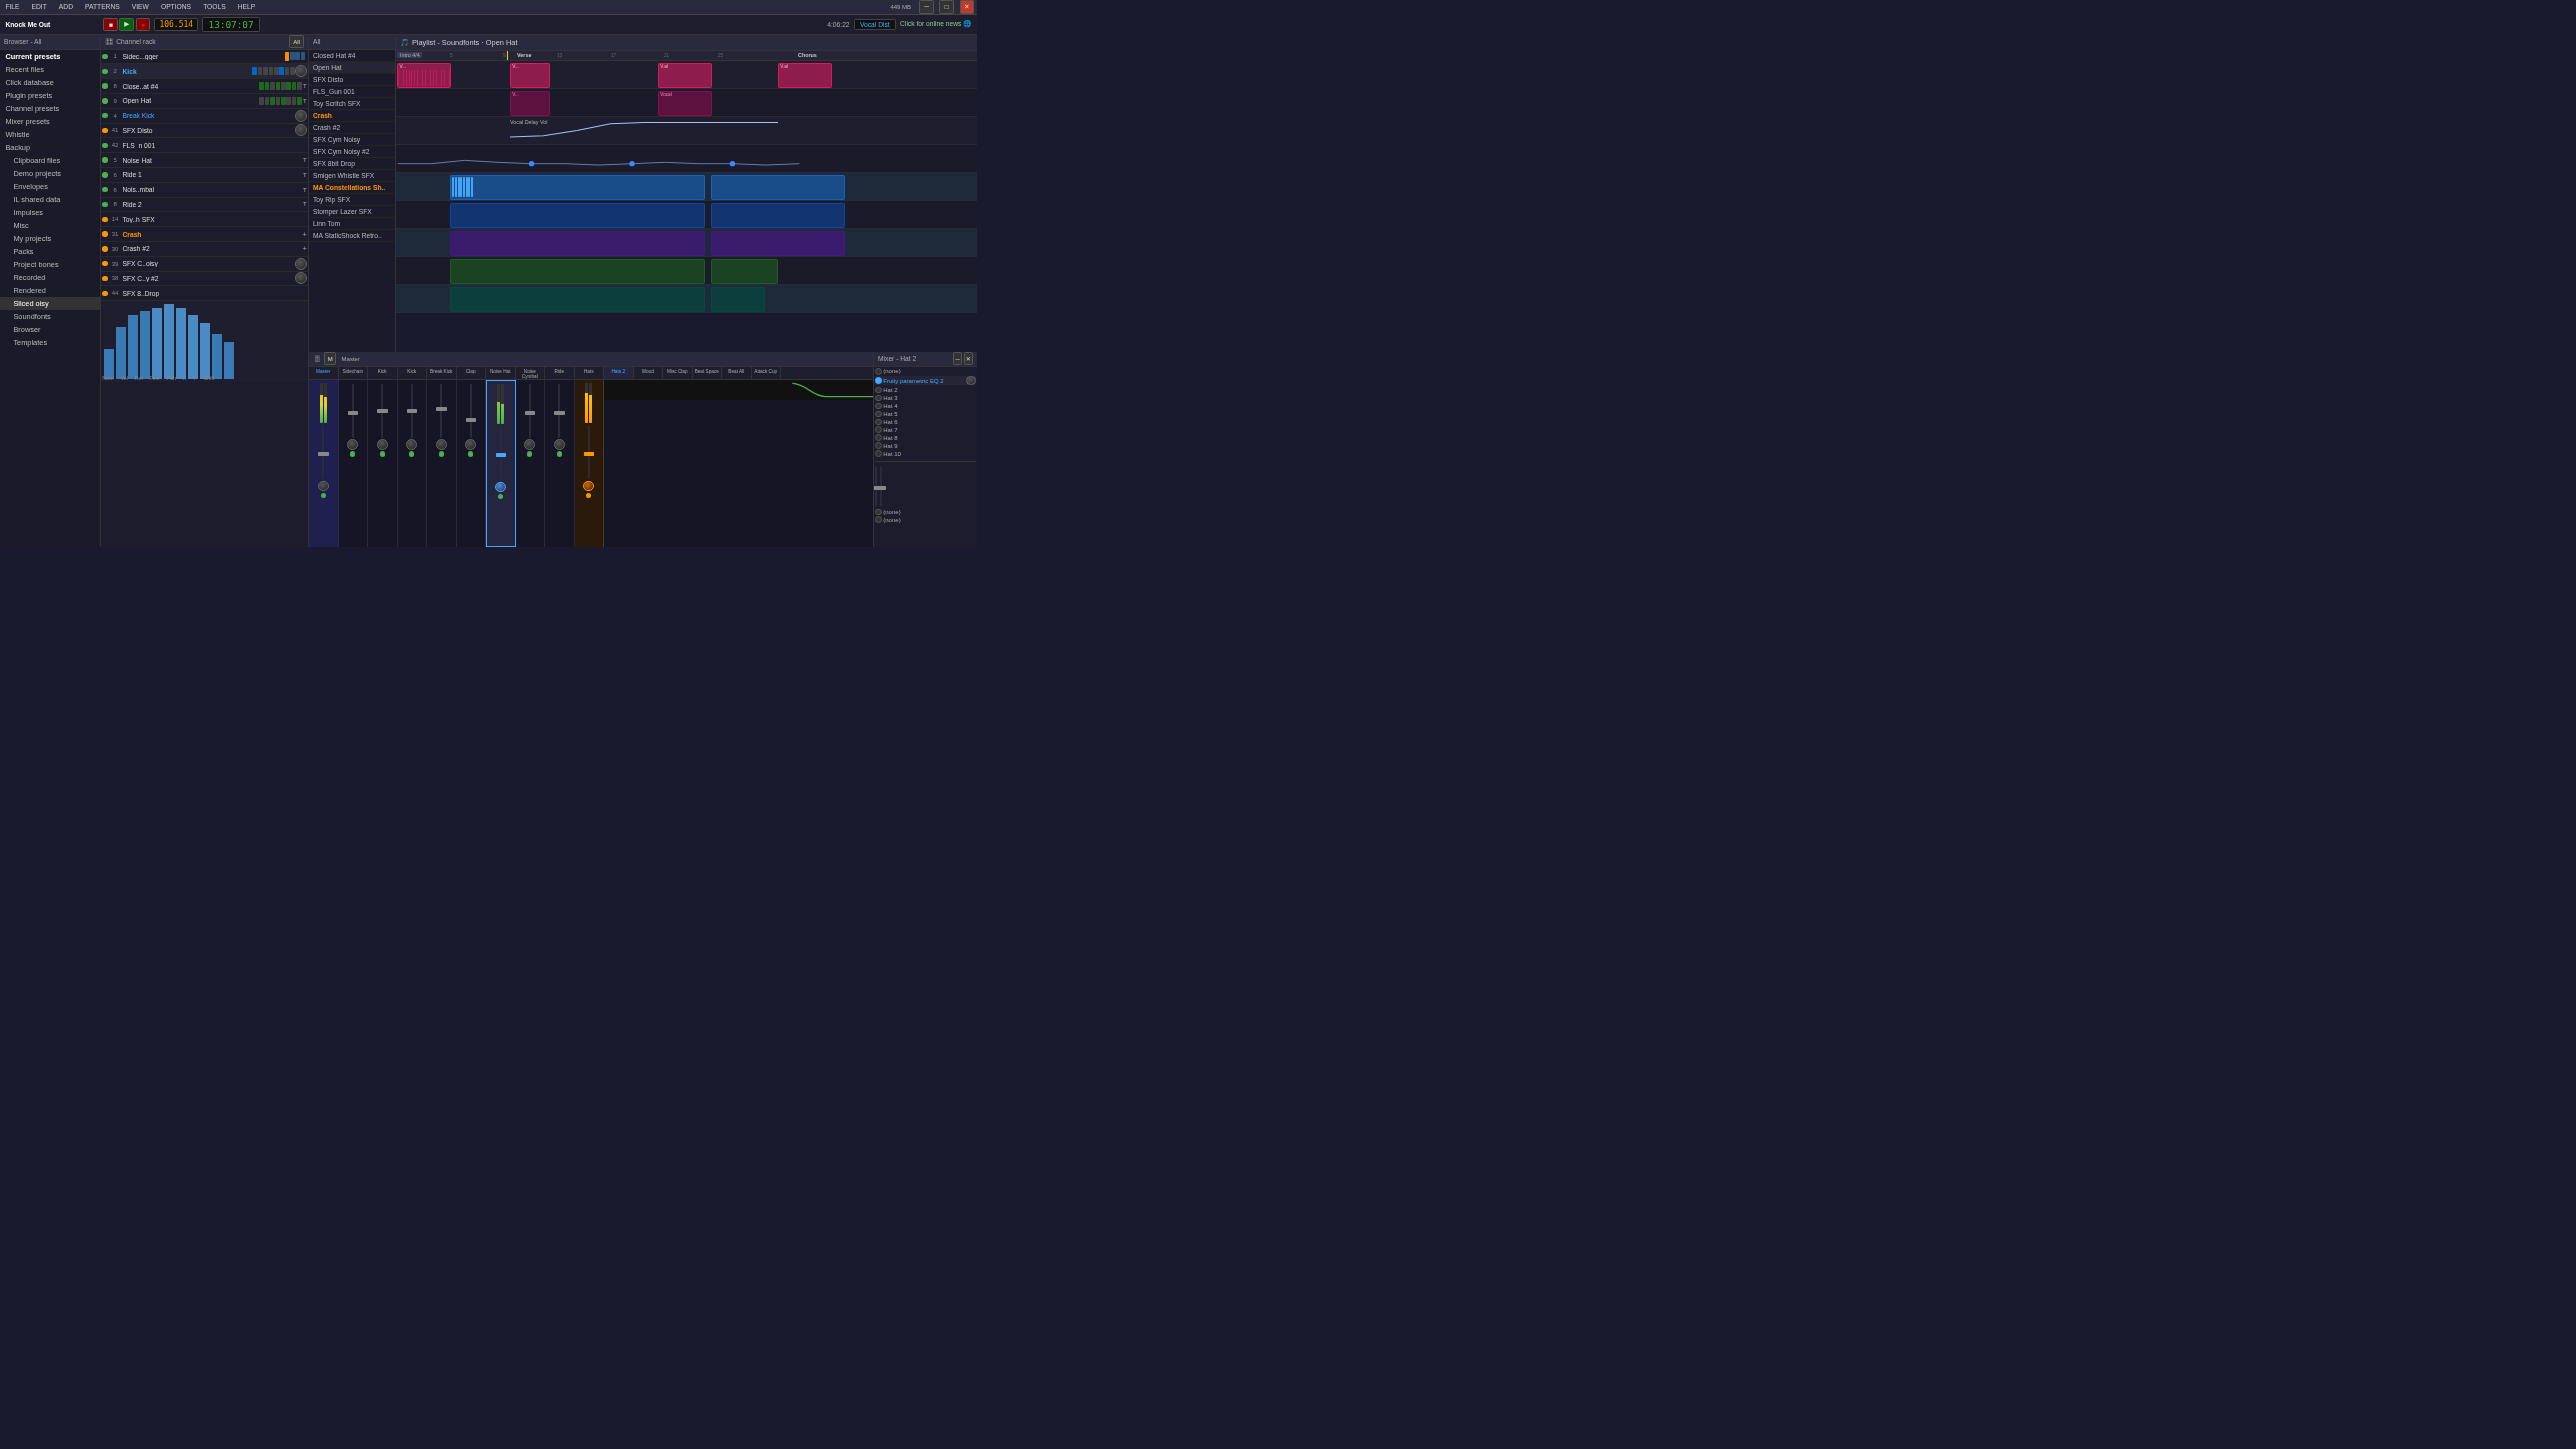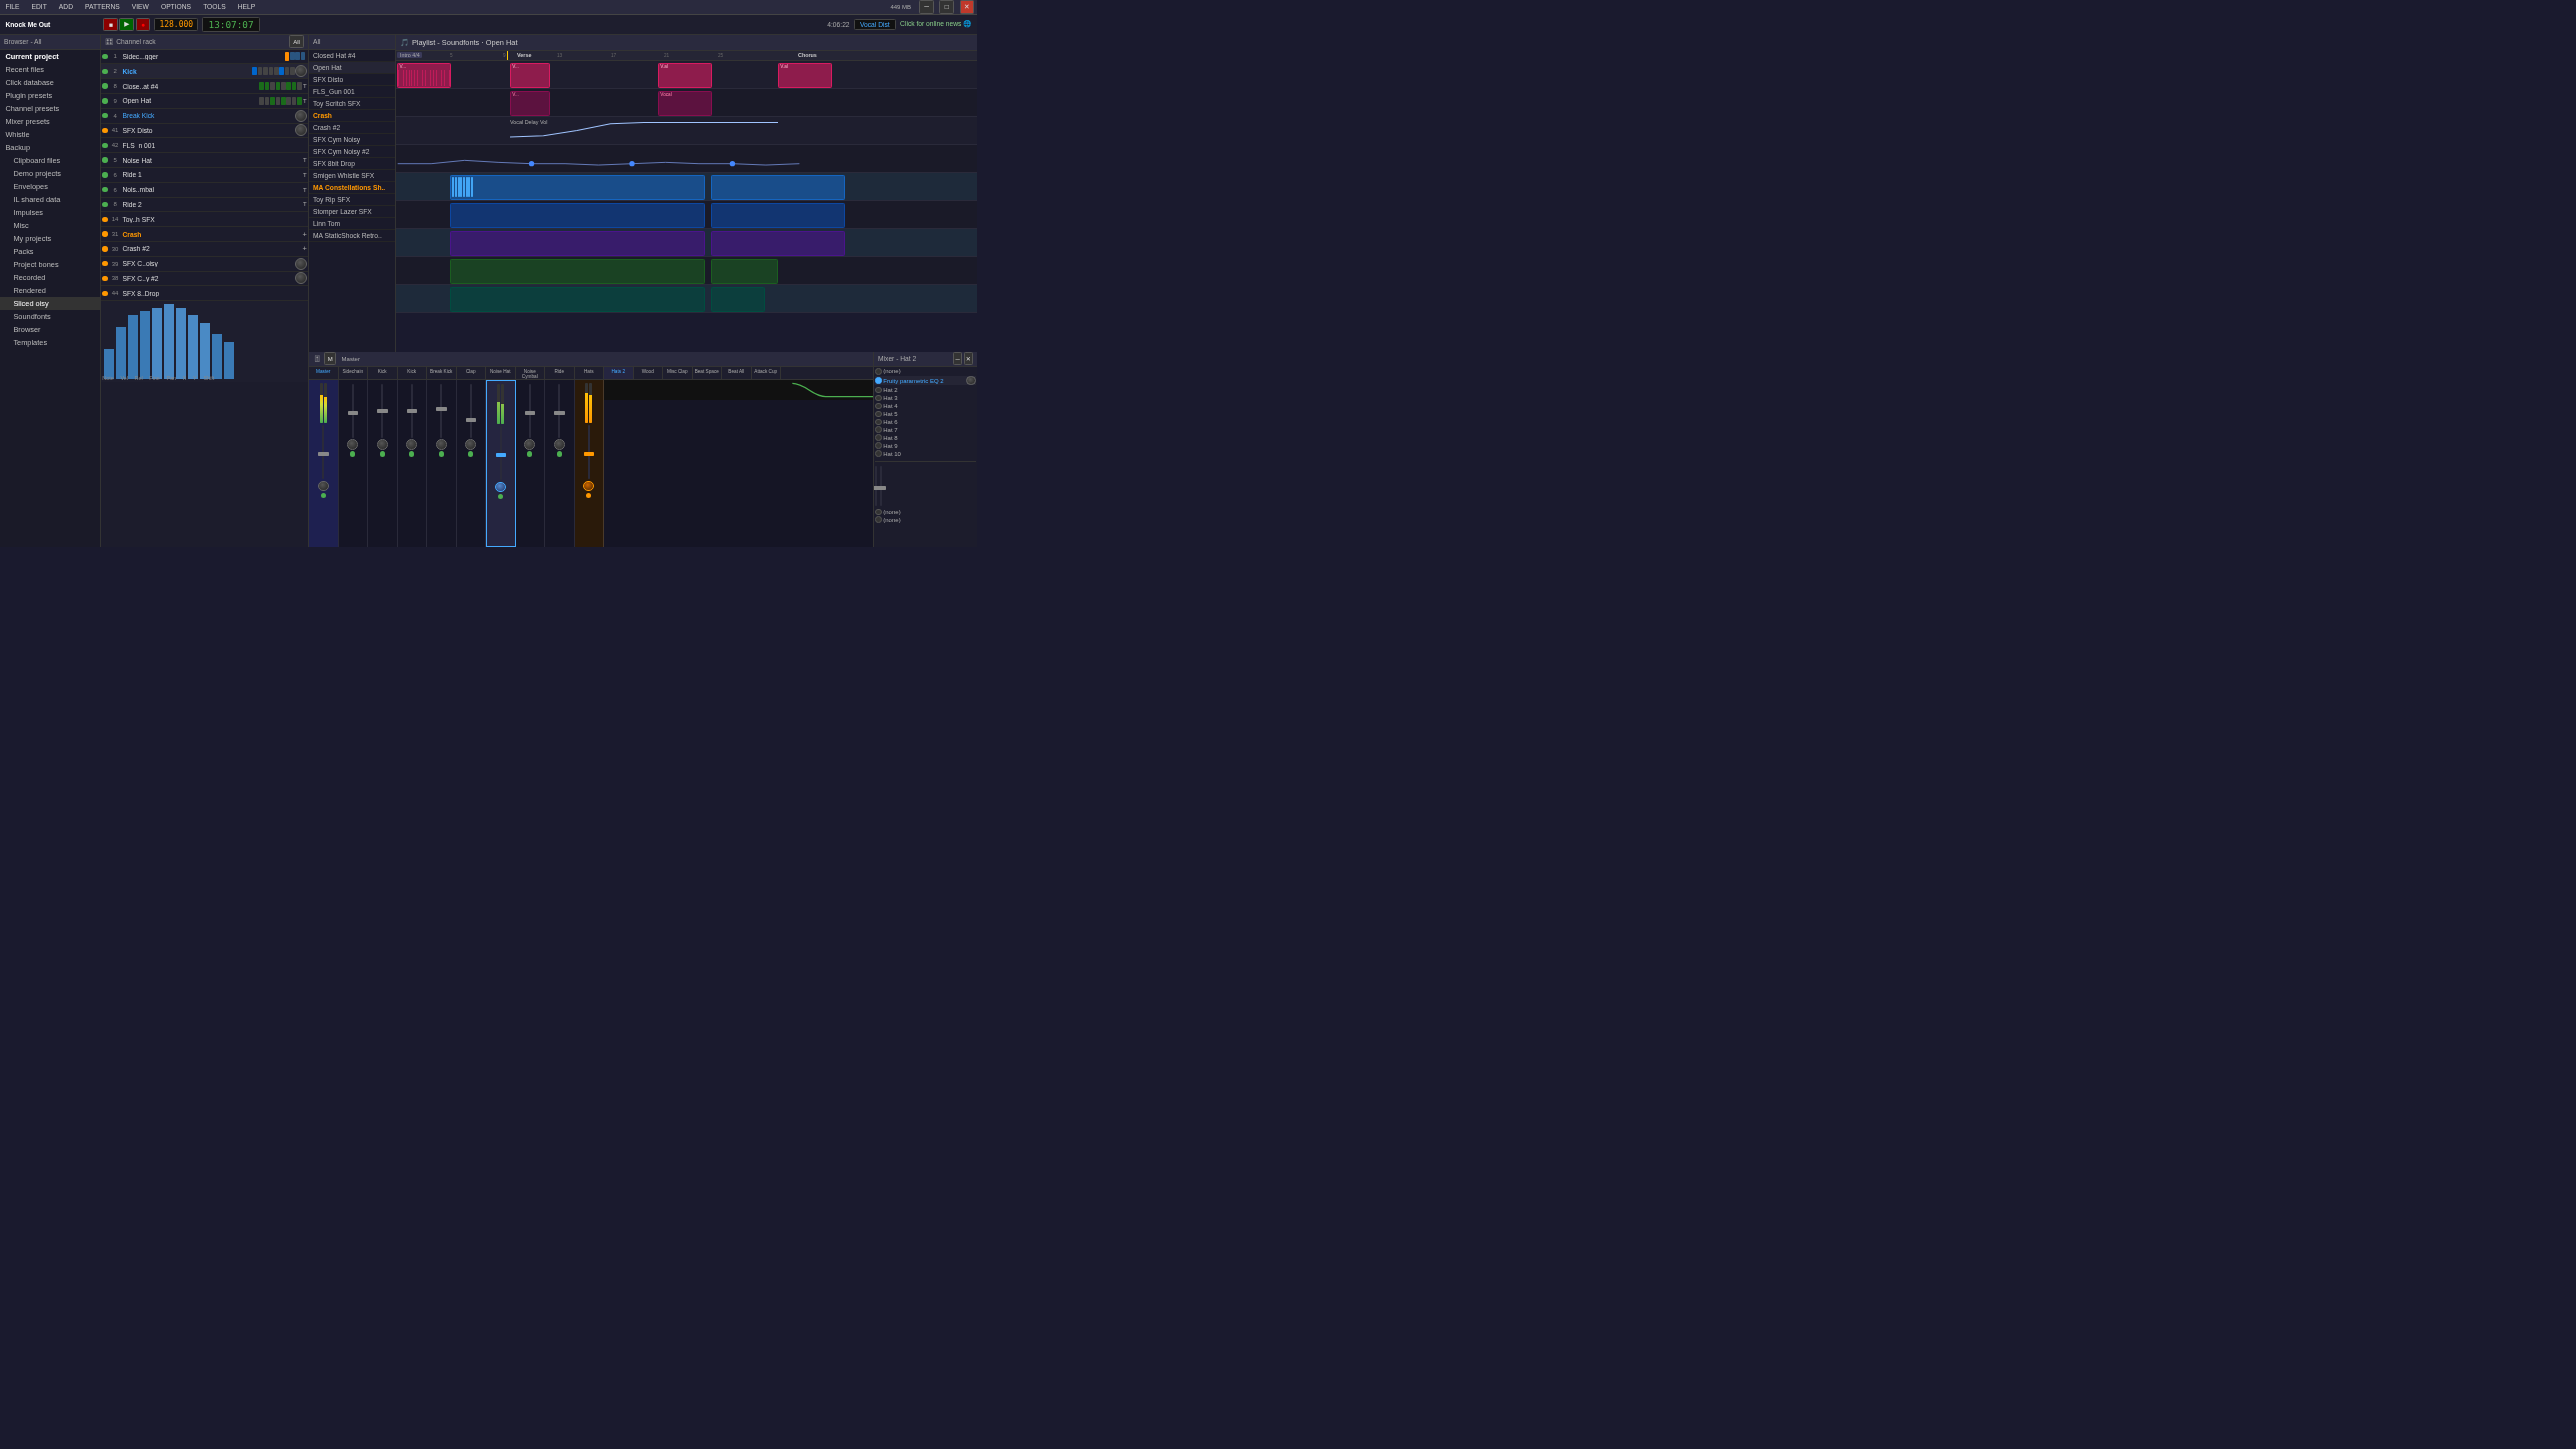--- a/index.html
+++ b/index.html
@@ -224,37 +224,37 @@
 
 <div class="transport-bar">
   <div style="display:flex; align-items:center; gap:2px; width:94px;">
     <span style="font-size:6.7px;color:#fff;font-weight:bold;">Knock Me Out</span>
   </div>
   <div style="display:flex; gap:1.3px;">
     <div class="transport-btn" style="background:#8B0000;">■</div>
     <div class="transport-btn" style="background:#006400;">▶</div>
     <div class="transport-btn" style="background:#8B0000; color:#f00;">●</div>
   </div>
-  <div class="bpm-display">128.000</div>
+  <div class="bpm-display">106.514</div>
   <div class="time-display">13:07:07</div>
   <div style="margin-left:auto; display:flex; align-items:center; gap:4px;">
     <span style="font-size:6.7px;color:#aaa;">4:06:22</span>
     <div style="background:#111; border:0.7px solid #444; color:#4af; padding:1.3px 5.4px; font-size:6.7px; border-radius:1.3px;">Vocal Dist</div>
     <div style="font-size:6.7px; color:#88cc88;">Click for online news 🌐</div>
   </div>
 </div>
 
 <div style="display:flex; height: calc(547px - 35px);">
 
   <div class="left-panel">
     <div class="section-header">
       <span style="font-size:6.7px;">Browser - All</span>
     </div>
     <div style="overflow-y:auto; flex:1;">
-      <div class="sidebar-item folder bold">Current project</div>
+      <div class="sidebar-item folder bold">Current presets</div>
       <div class="sidebar-item folder">Recent files</div>
       <div class="sidebar-item folder">Click database</div>
       <div class="sidebar-item folder">Plugin presets</div>
       <div class="sidebar-item folder">Channel presets</div>
       <div class="sidebar-item folder">Mixer presets</div>
       <div class="sidebar-item folder">Whistle</div>
       <div class="sidebar-item folder">Backup</div>
       <div class="sidebar-item sub">Clipboard files</div>
       <div class="sidebar-item sub">Demo projects</div>
       <div class="sidebar-item sub">Envelopes</div>

